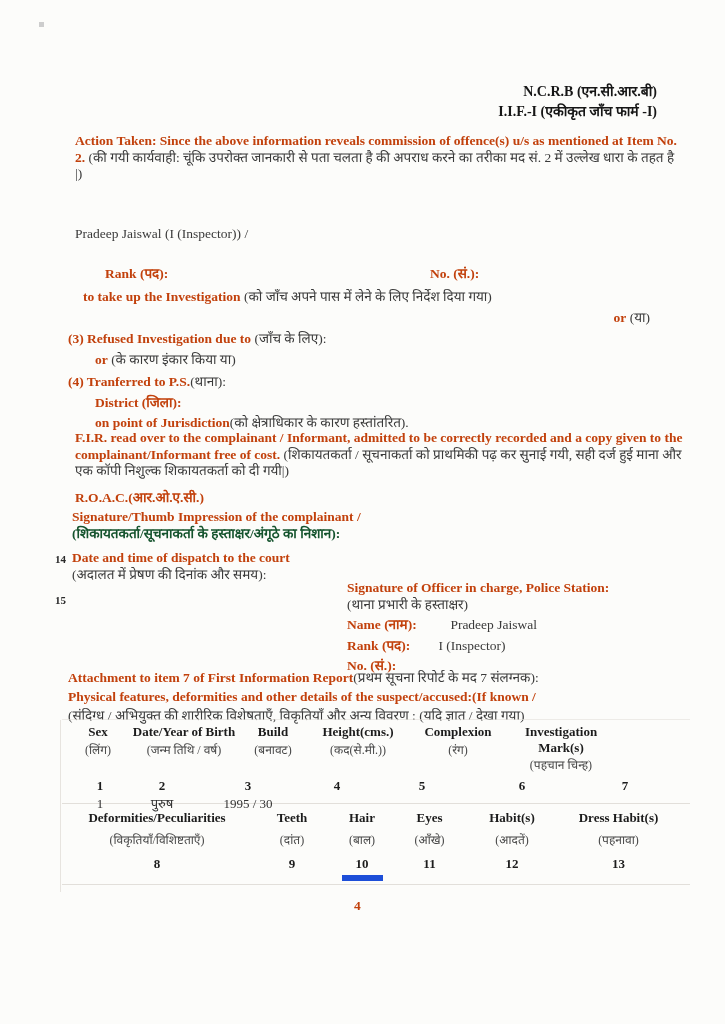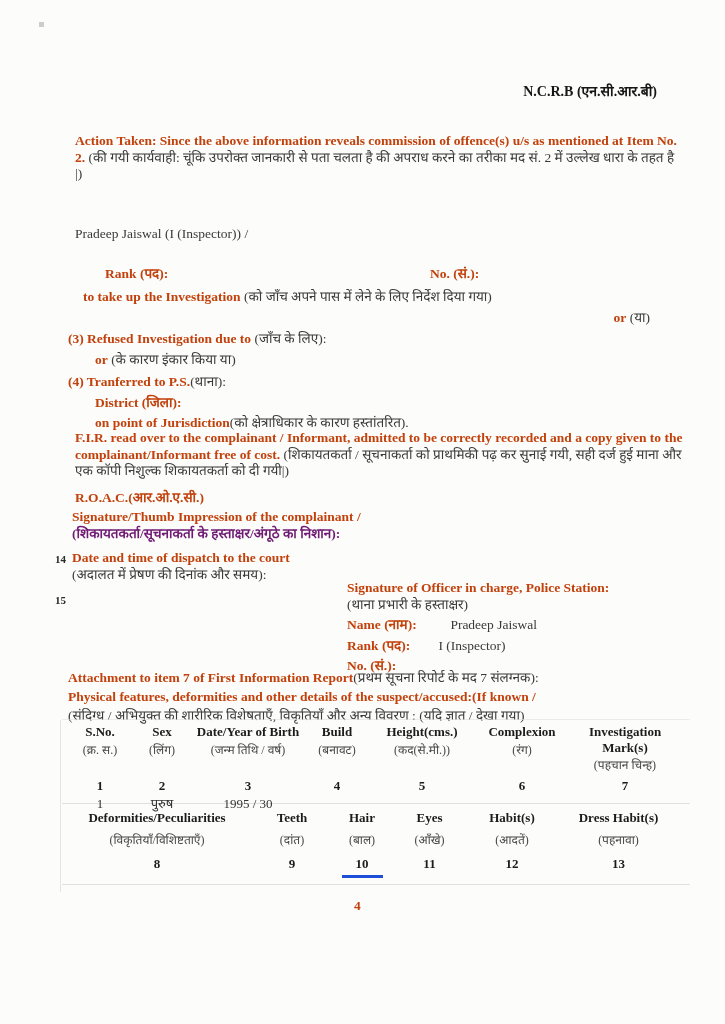--- a/index.html
+++ b/index.html
@@ -19,37 +19,38 @@
   .faint-v { position:absolute; width:1px; background:#e7e4df; }
   .scan-dot { position:absolute; width:5px; height:5px; background:#bdbdbd; opacity:.75; }
   
   .tbl { position:absolute; }
   .trow { display:flex; }
   .tcell { text-align:center; padding:0 3px; box-sizing:border-box; }
   .t-en { font-weight:bold; font-size:13px; line-height:15.5px; color:#1c1c1c; }
   .t-hi { font-size:12px; line-height:14.5px; color:#474747; margin-top:3px; }
   .t-num { font-weight:bold; font-size:13px; color:#1c1c1c; }
   .t-val { font-size:13px; color:#333; }
-  .num-underline { display:inline-block; border-bottom:3px solid #1d4ed8; padding:0 14px 2px 14px; }
+  .num-underline { display:inline-block; border-bottom:6px solid #1d4ed8; padding:0 14px 2px 14px; }
   
   .c1-0{width:64px}.c1-1{width:60px}.c1-2{width:112px}.c1-3{width:66px}
   .c1-4{width:104px}.c1-5{width:96px}.c1-6{width:110px}
   
   .c2-0{width:190px}.c2-1{width:80px}.c2-2{width:60px}.c2-3{width:75px}
   .c2-4{width:90px}.c2-5{width:123px}
 </style>
 </head>
 <body>
 
 <div class="page">
 
   <div class="scan-dot" style="left:39px; top:22px;"></div>
 
   <div class="abs hdr" style="top:82px; right:68px;">
     <div>N.C.R.B (एन.सी.आर.बी)</div>
+    <div>I.I.F.-I (एकीकृत जाँच फार्म -I)</div>
   </div>
 
   <div class="abs" style="left:75px; top:133px; width:604px;">
     <span class="en">Action Taken:  Since the above information reveals commission of offence(s) u/s as mentioned at Item No. 2.</span>
     <span class="hi">(की गयी कार्यवाही: चूंकि उपरोक्त जानकारी से पता चलता है की अपराध करने का तरीका मद सं. 2 में उल्लेख धारा के तहत है |)</span>
   </div>
 
   <div class="abs hi" style="left:75px; top:226px;">Pradeep  Jaiswal (I (Inspector)) /</div>
 
   <div class="abs" style="left:0; top:266px; width:725px;">
@@ -96,21 +97,21 @@
   <div class="abs" style="left:75px; top:430px; width:612px;">
     <span class="en">F.I.R. read over to the complainant / Informant, admitted to be correctly recorded and a copy given to the complainant/Informant free of cost.</span>
     <span class="hi">(शिकायतकर्ता / सूचनाकर्ता को प्राथमिकी पढ़ कर सुनाई गयी, सही दर्ज हुई माना और एक कॉपी निशुल्क शिकायतकर्ता को दी गयी|)</span>
   </div>
 
   <div class="abs en" style="left:75px; top:490px;">R.O.A.C.(आर.ओ.ए.सी.)</div>
 
   <div class="abs itemnum" style="left:55px; top:511px;">14</div>
   <div class="abs" style="left:72px; top:509px; width:600px;">
     <div class="en">Signature/Thumb Impression of the complainant /</div>
-    <div class="hi" style="font-weight:bold; color:#701a75;">(शिकायतकर्ता/सूचनाकर्ता के हस्ताक्षर/अंगूठे का निशान):</div>
+    <div class="hi" style="font-weight:bold; color:#14532d;">(शिकायतकर्ता/सूचनाकर्ता के हस्ताक्षर/अंगूठे का निशान):</div>
   </div>
 
   <div class="abs itemnum" style="left:55px; top:552px;">15</div>
   <div class="abs" style="left:72px; top:550px; width:600px;">
     <div class="en">Date and time of dispatch to the court</div>
     <div class="hi">(अदालत में प्रेषण की दिनांक और समय):</div>
   </div>
 
   <div class="abs" style="left:347px; top:580px; width:350px;">
     <div class="en">Signature of Officer in charge, Police Station:</div>
@@ -136,24 +137,20 @@
     <div class="hi">(संदिग्ध / अभियुक्त की शारीरिक विशेषताएँ, विकृतियाँ और अन्य विवरण : (यदि ज्ञात / देखा गया)</div>
   </div>
 
   <div class="faint-v" style="left:60px; top:720px; height:172px;"></div>
   <div class="faint-h" style="left:62px; top:719px; width:628px; opacity:.6;"></div>
   <div class="faint-h" style="left:62px; top:803px; width:628px;"></div>
   <div class="faint-h" style="left:62px; top:884px; width:628px;"></div>
 
   <div class="tbl" style="left:68px; top:724px; width:612px;">
     <div class="trow">
-      <div class="tcell c1-0">
-        <div class="t-en">S.No.</div>
-        <div class="t-hi">(क्र. स.)</div>
-      </div>
       <div class="tcell c1-1">
         <div class="t-en">Sex</div>
         <div class="t-hi">(लिंग)</div>
       </div>
       <div class="tcell c1-2">
         <div class="t-en">Date/Year of Birth</div>
         <div class="t-hi">(जन्म तिथि / वर्ष)</div>
       </div>
       <div class="tcell c1-3">
         <div class="t-en">Build</div>

